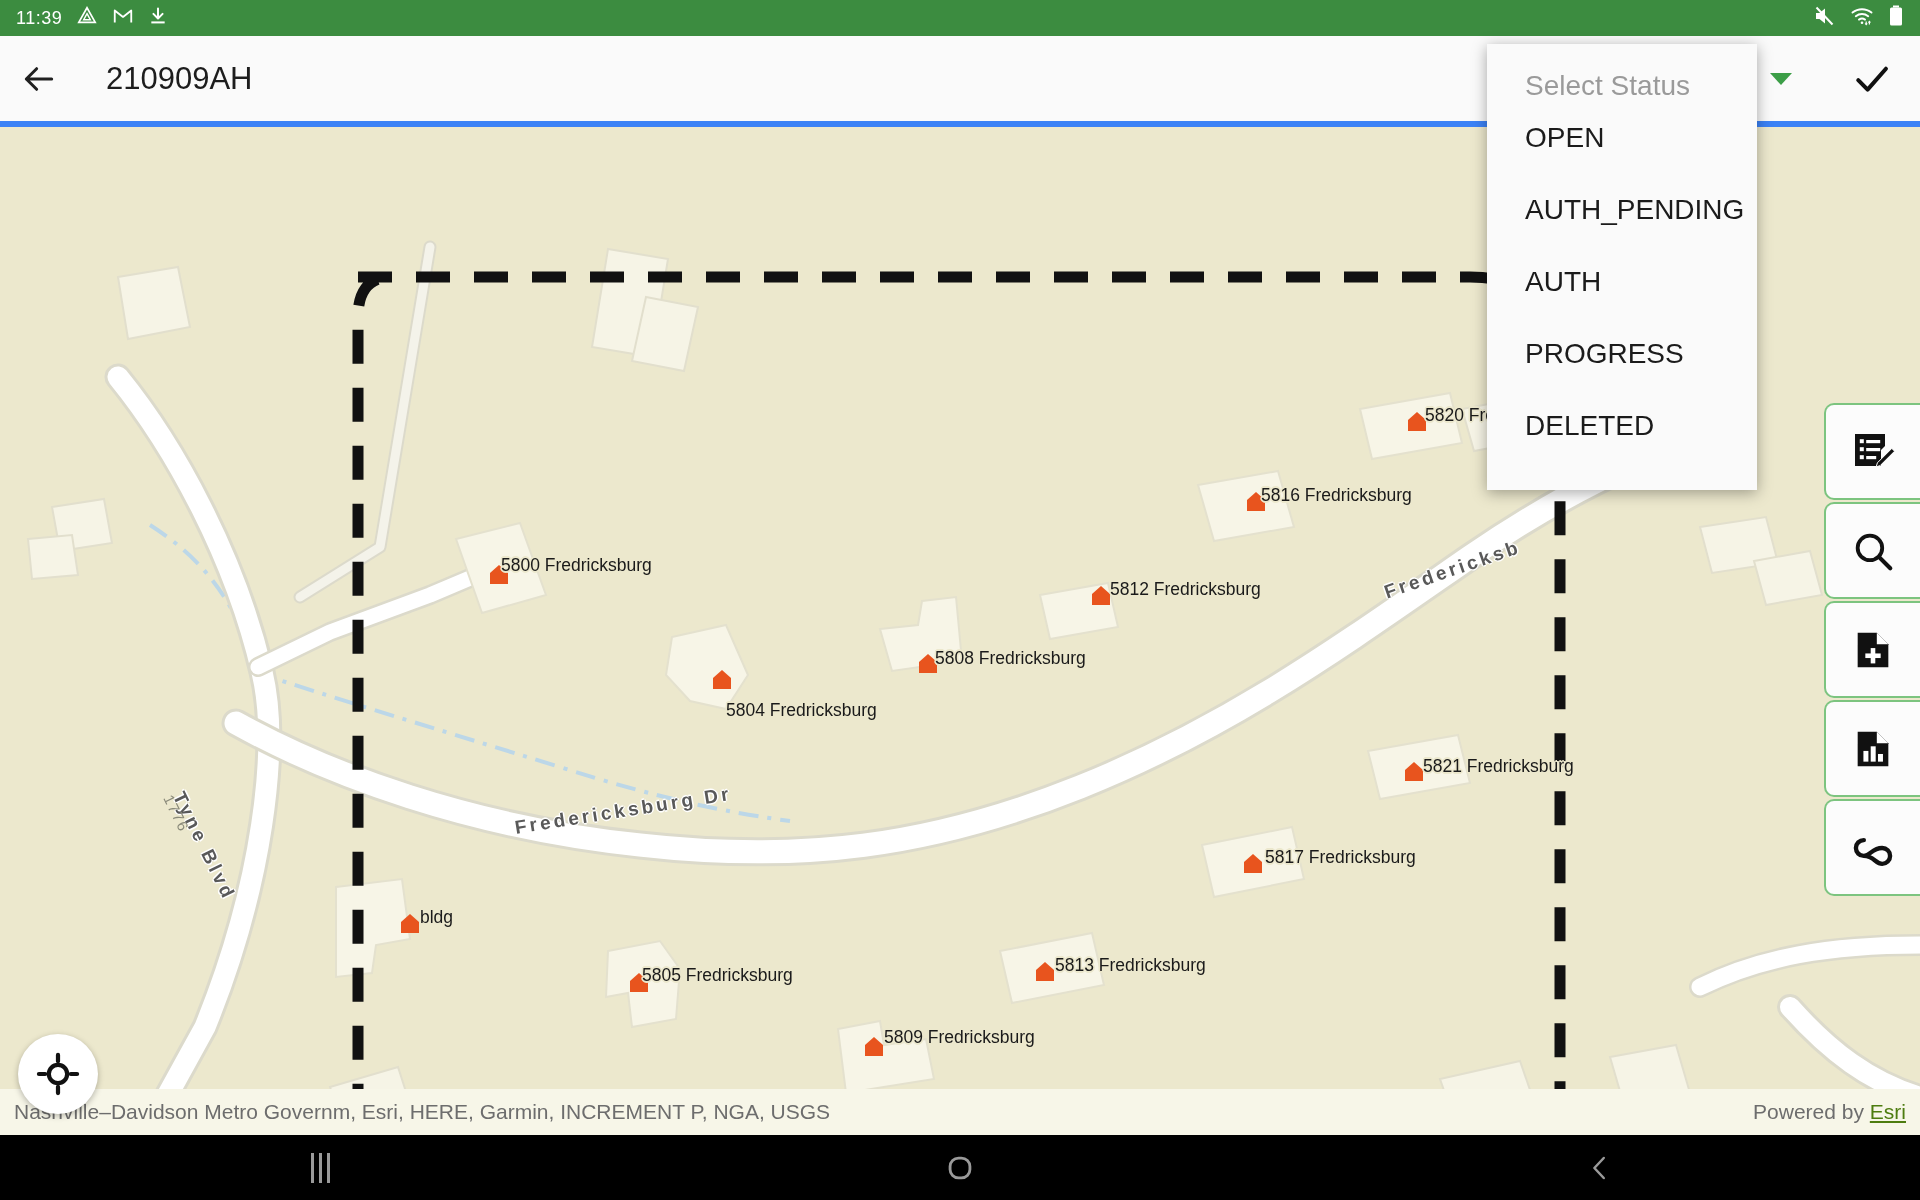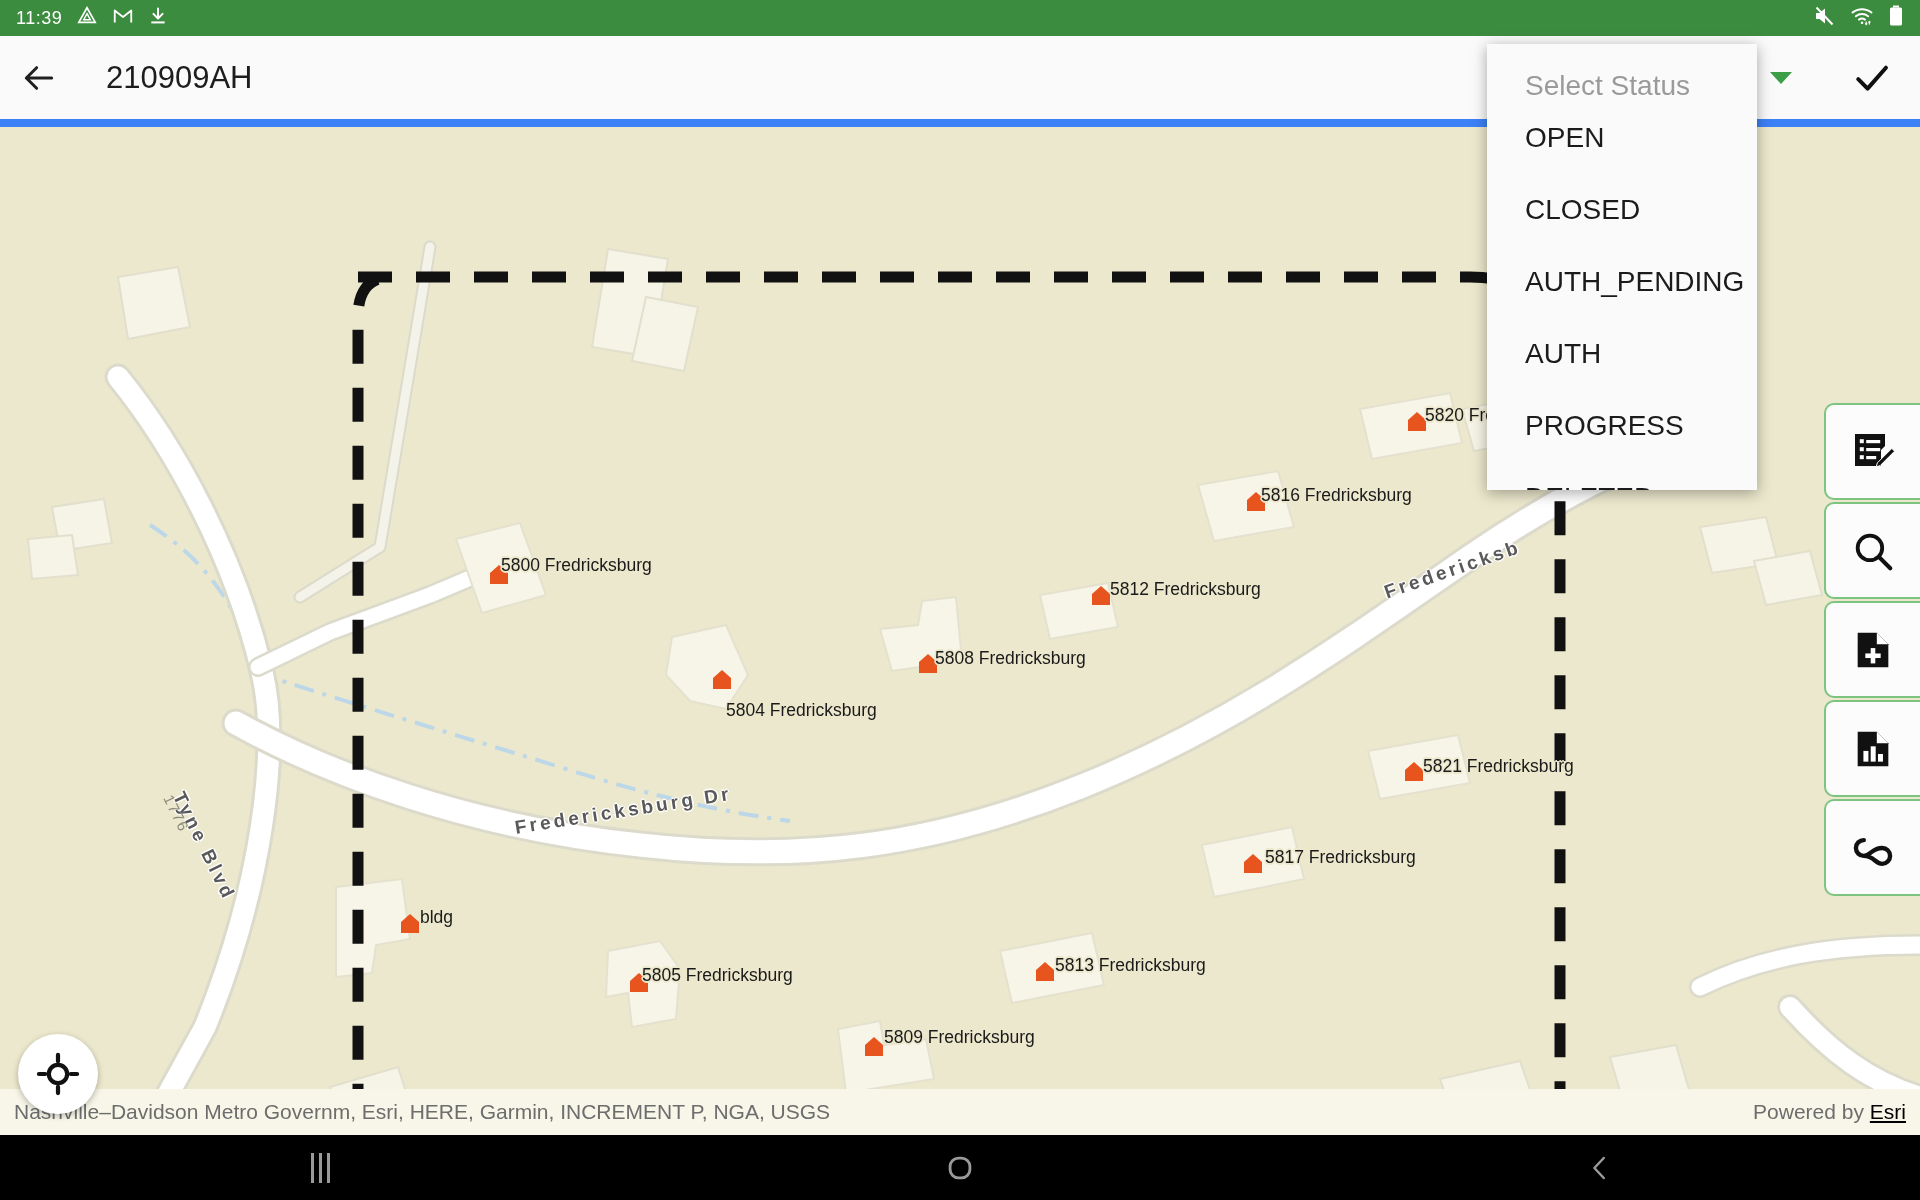--- a/index.html
+++ b/index.html
@@ -18,21 +18,21 @@
   }
   .sb-time { color:#fff; font-size:18px; letter-spacing:.5px; }
   .sb-left-icons { display:flex; align-items:center; gap:14px; margin-left:14px; }
   .sb-right { margin-left:auto; display:flex; align-items:center; gap:14px; }
   .sb-ico { display:block; }
 
   
   .appbar {
     position:absolute; top:36px; left:0; width:1920px; height:91px;
     background:#fafafa; display:flex; align-items:center;
-    border-bottom:8px solid #3b82f6; z-index:40;
+    border-bottom:6px solid #3b82f6; z-index:40;
   }
   .back-btn {
     width:78px; height:91px; display:flex; align-items:center; justify-content:center;
     cursor:pointer;
   }
   .appbar-title {
     font-size:31px; color:#1d1d1d; margin-left:28px; font-weight:400;
     white-space:nowrap;
   }
   .appbar-right { margin-left:auto; display:flex; align-items:center; }
@@ -71,21 +71,21 @@
   }
 
   
   .attrbar {
     position:absolute; top:1089px; left:0; width:1920px; height:46px;
     background:#f7f6e8; display:flex; align-items:center;
     padding:0 14px; z-index:30; border:0;
   }
   .attr-text { font-size:21px; color:#6d6d6d; white-space:nowrap; }
   .attr-right { margin-left:auto; font-size:21px; color:#6d6d6d; white-space:nowrap; }
-  .attr-right a { color:#000000; text-decoration:underline; }
+  .attr-right a { color:#4d7c0f; text-decoration:underline; }
 
   
   .locate-fab {
     position:absolute; left:18px; top:1034px; width:80px; height:80px;
     border-radius:50%; background:#fff; box-shadow:0 2px 6px rgba(0,0,0,.28);
     display:flex; align-items:center; justify-content:center; z-index:35; cursor:pointer;
   }
 
   
   .toolrail {
@@ -394,21 +394,20 @@
   <div class="locate-fab">
     <svg width="44" height="44" viewBox="0 0 24 24">
       <circle cx="12" cy="12" r="5" fill="none" stroke="#111" stroke-width="2.3"></circle>
       <path d="M12 1.6 V5 M12 19 V22.4 M1.6 12 H5 M19 12 H22.4" stroke="#111" stroke-width="2.3" stroke-linecap="round"></path>
     </svg>
   </div>
 
   <div class="dropdown">
     <div class="dd-hint">Select Status</div>
     <div class="dd-item">OPEN</div>
-    <div class="dd-item">CLOSED</div>
     <div class="dd-item">AUTH_PENDING</div>
     <div class="dd-item">AUTH</div>
     <div class="dd-item">PROGRESS</div>
     <div class="dd-item">DELETED</div>
   </div>
 
   <div class="navbar">
     <div class="nav-btn">
       <span class="nav-recents">
           <i></i>

